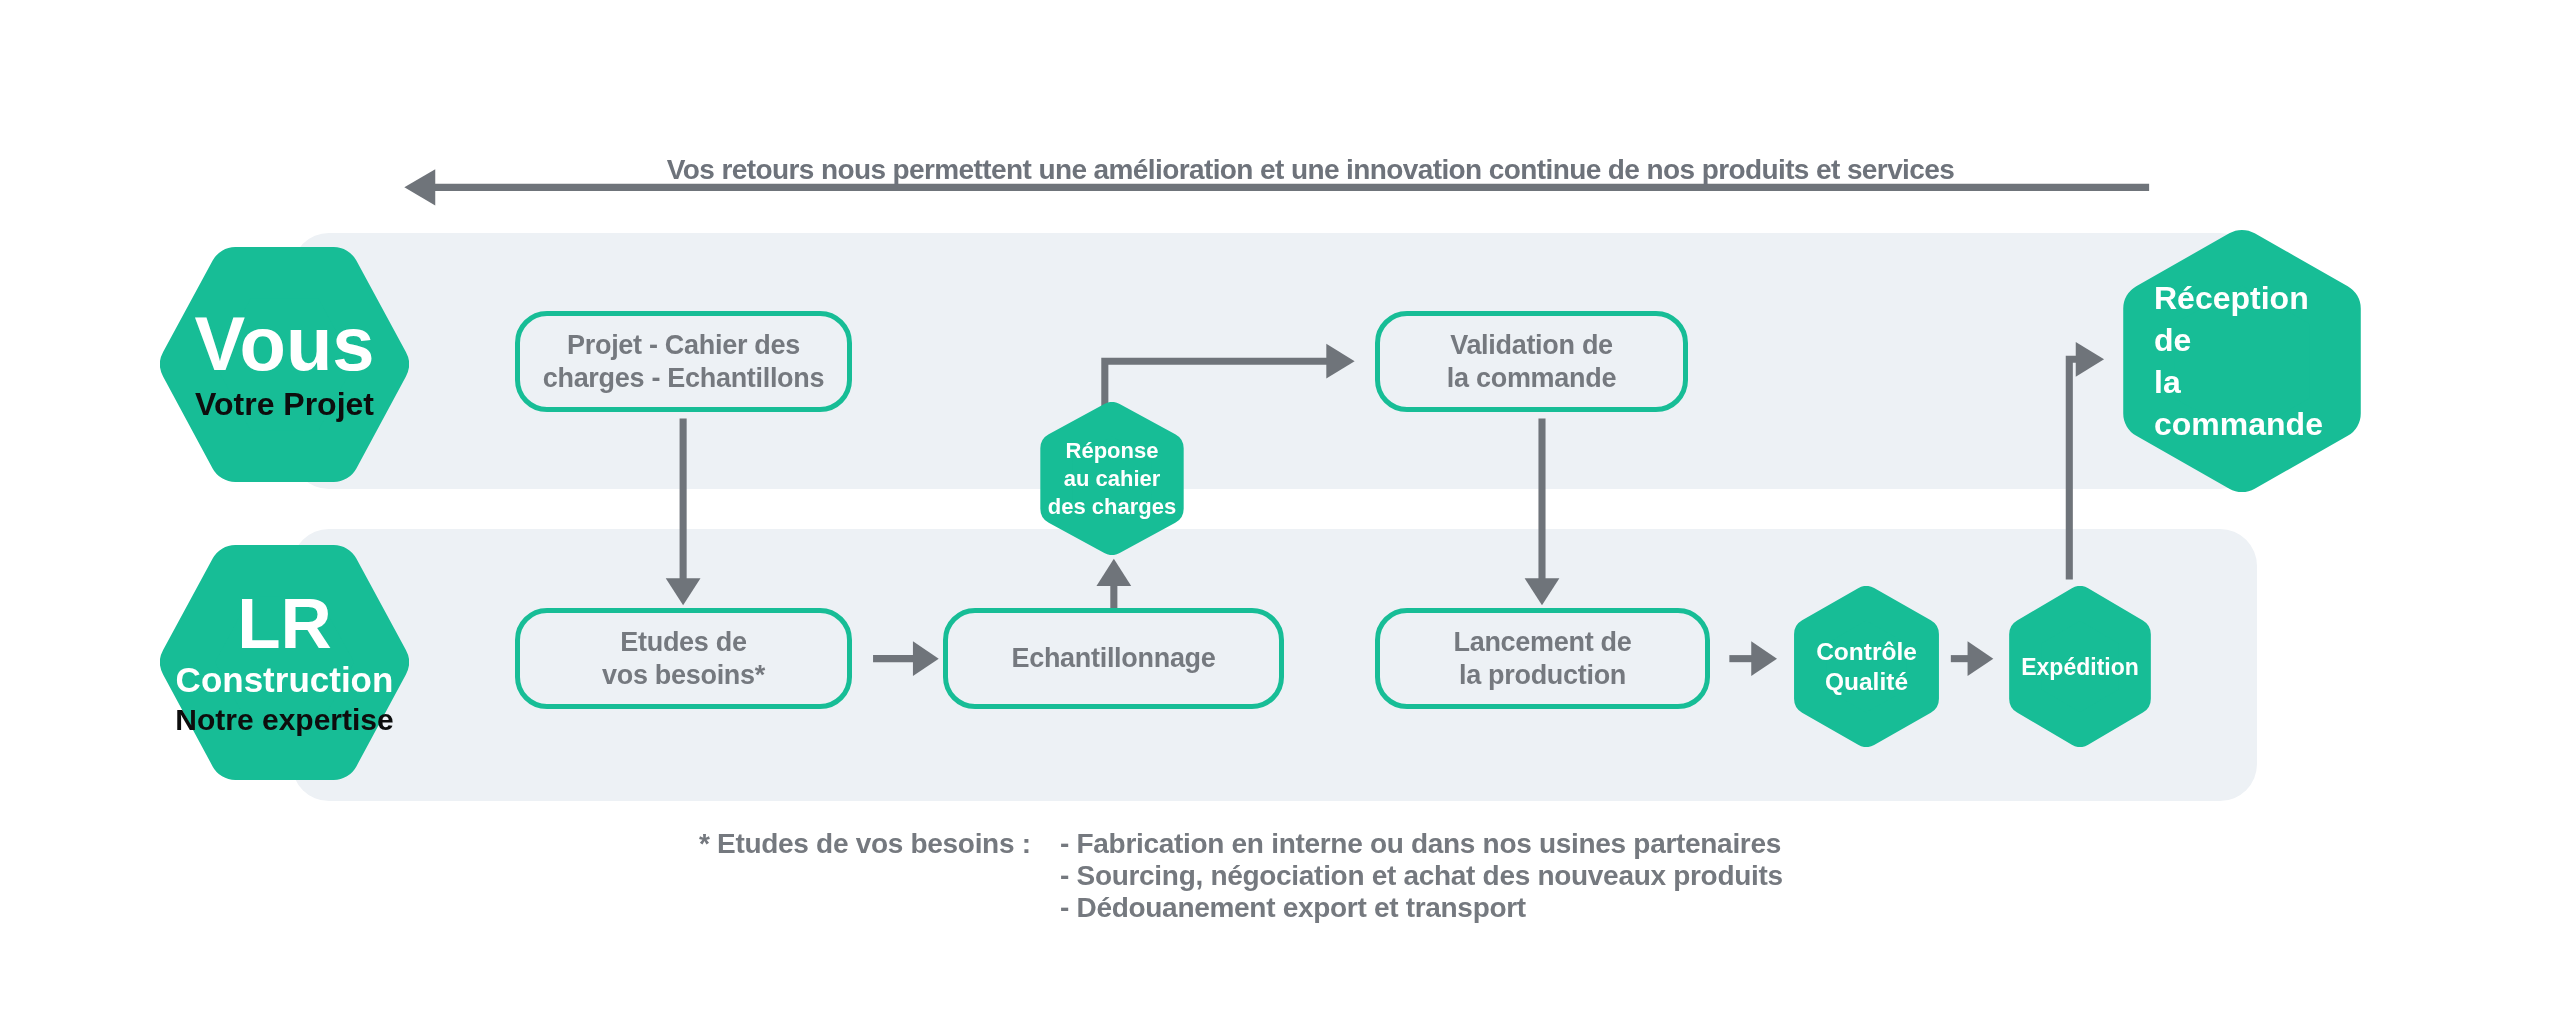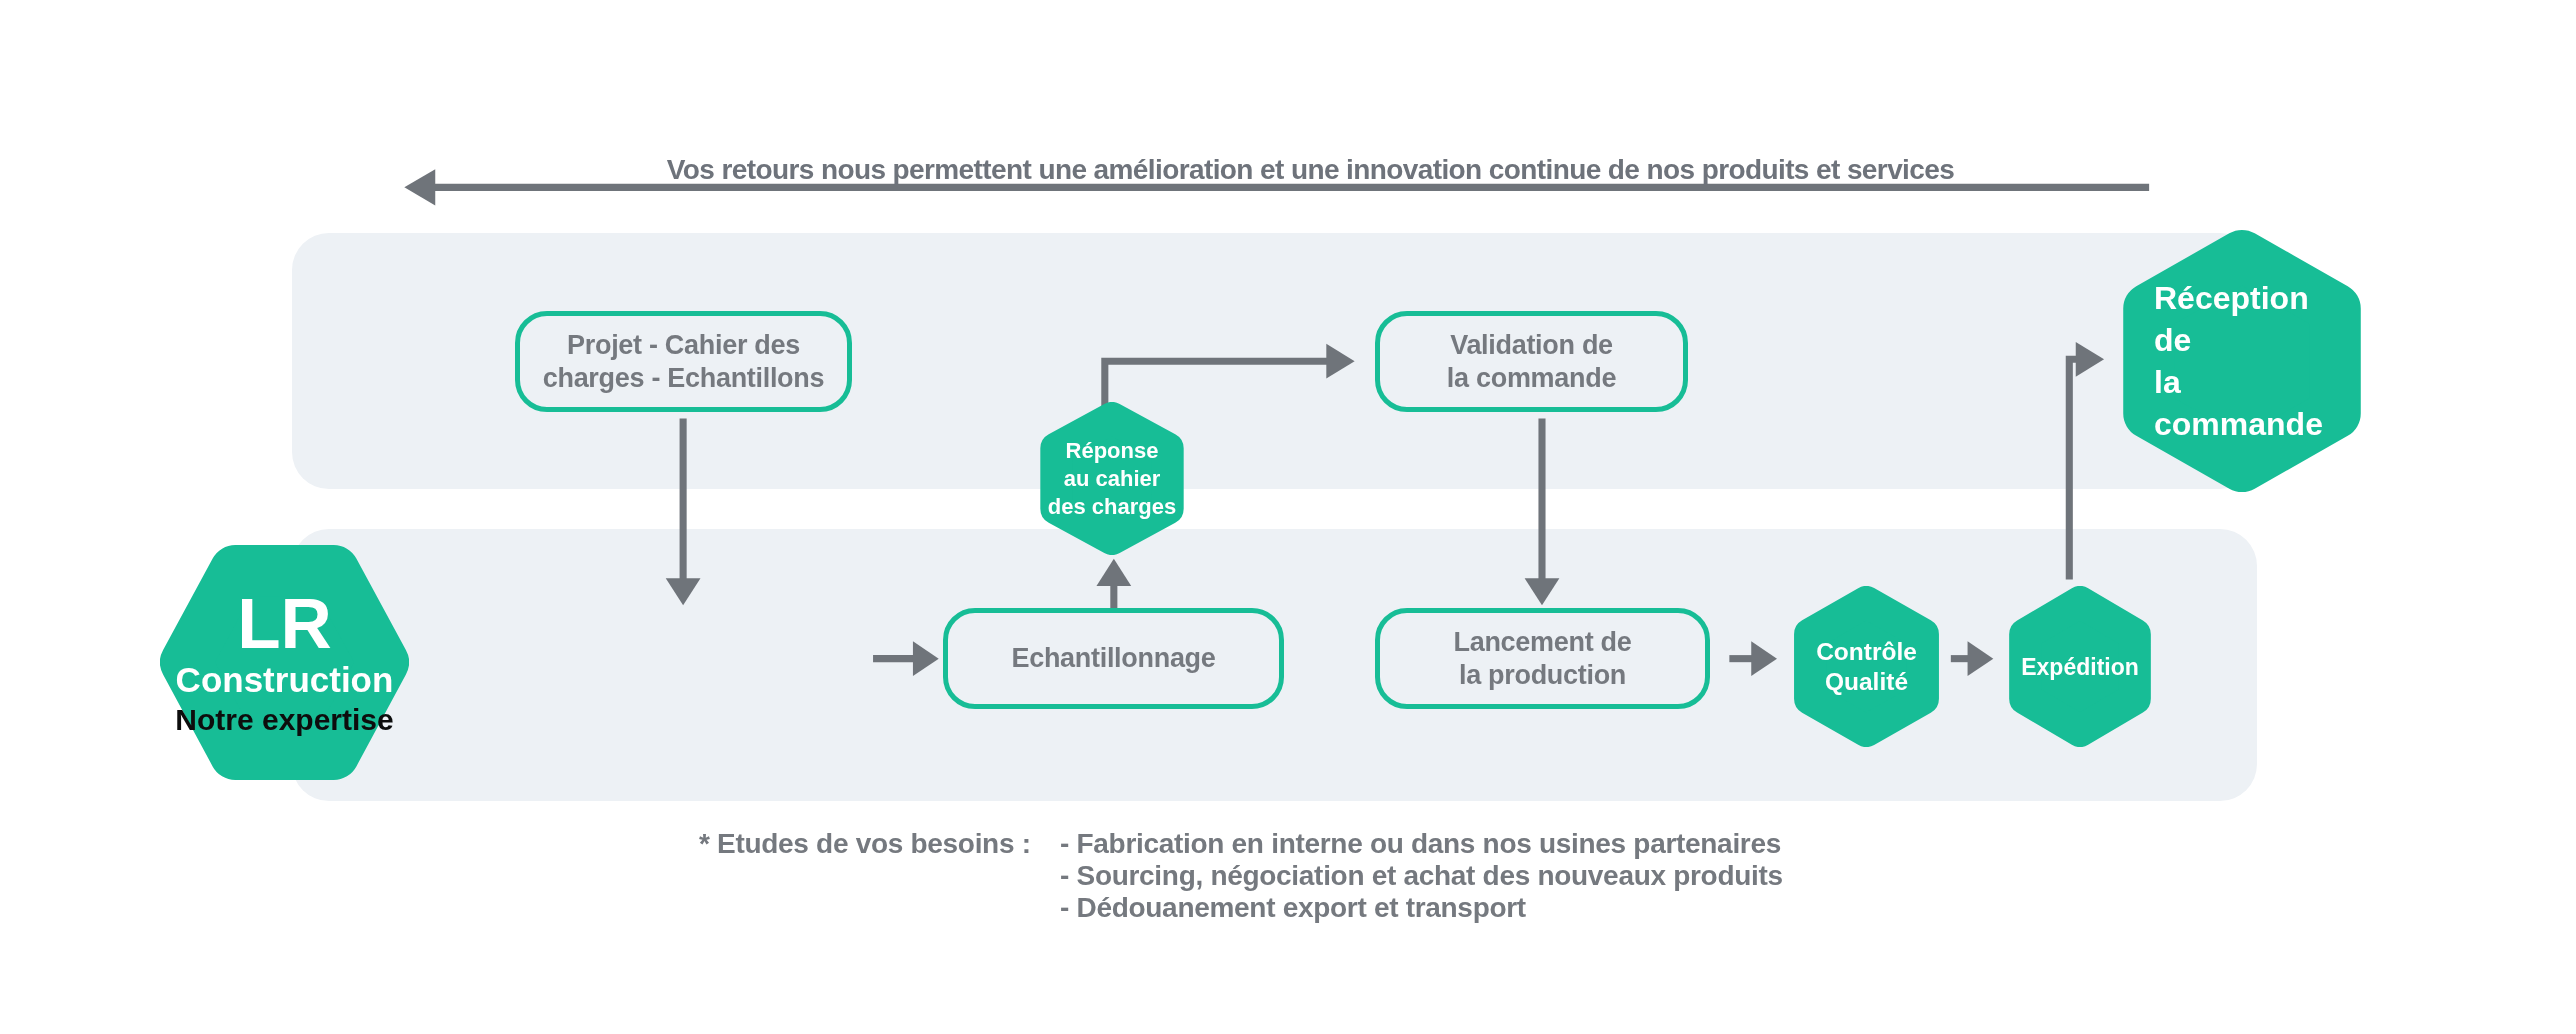--- a/index.html
+++ b/index.html
@@ -92,20 +92,29 @@
         <line x1="3030" y1="1023" x2="3058" y2="1023"></line>
         <polygon points="3096,1023 3056,996 3056,1050" stroke="none"></polygon>
       </g>
       <g>
         <polyline points="3214,900 3214,558 3228,558" fill="none"></polyline>
         <polygon points="3268,558 3224,531 3224,585" stroke="none"></polygon>
       </g>
     </g>
   </svg>
 
+  <div class="hex" style="left:160px;top:247px;width:249px;height:235px;">
+    <svg viewBox="0 0 387 365">
+      <polygon points="40,182 117,40 270,40 347,182 270,325 117,325" stroke-width="80"></polygon>
+    </svg>
+    <div class="hex-content">
+      <div class="hex-title">Vous</div>
+      <div class="hex-sub">Votre Projet</div>
+    </div>
+  </div>
 
   <div class="hex" style="left:160px;top:545px;width:249px;height:235px;">
     <svg viewBox="0 0 387 365">
       <polygon points="40,182 117,40 270,40 347,182 270,325 117,325" stroke-width="80"></polygon>
     </svg>
     <div class="hex-content">
       <div class="hex-title-sm">LR</div>
       <div class="hex-name">Construction</div>
       <div class="hex-sub2">Notre expertise</div>
     </div>
@@ -114,20 +123,24 @@
   <div class="node-box" style="left:515px;top:311px;width:337px;height:101px;">
     <div class="node-label pre">Projet - Cahier des
 charges - Echantillons</div>
   </div>
 
   <div class="node-box" style="left:1375px;top:311px;width:313px;height:101px;">
     <div class="node-label pre">Validation de
 la commande</div>
   </div>
 
+  <div class="node-box" style="left:515px;top:608px;width:337px;height:101px;">
+    <div class="node-label pre">Etudes de
+vos besoins*</div>
+  </div>
 
   <div class="node-box" style="left:943px;top:608px;width:341px;height:101px;">
     <div class="node-label pre">Echantillonnage</div>
   </div>
 
   <div class="node-box" style="left:1375px;top:608px;width:335px;height:101px;">
     <div class="node-label pre">Lancement de
 la production</div>
   </div>
 

